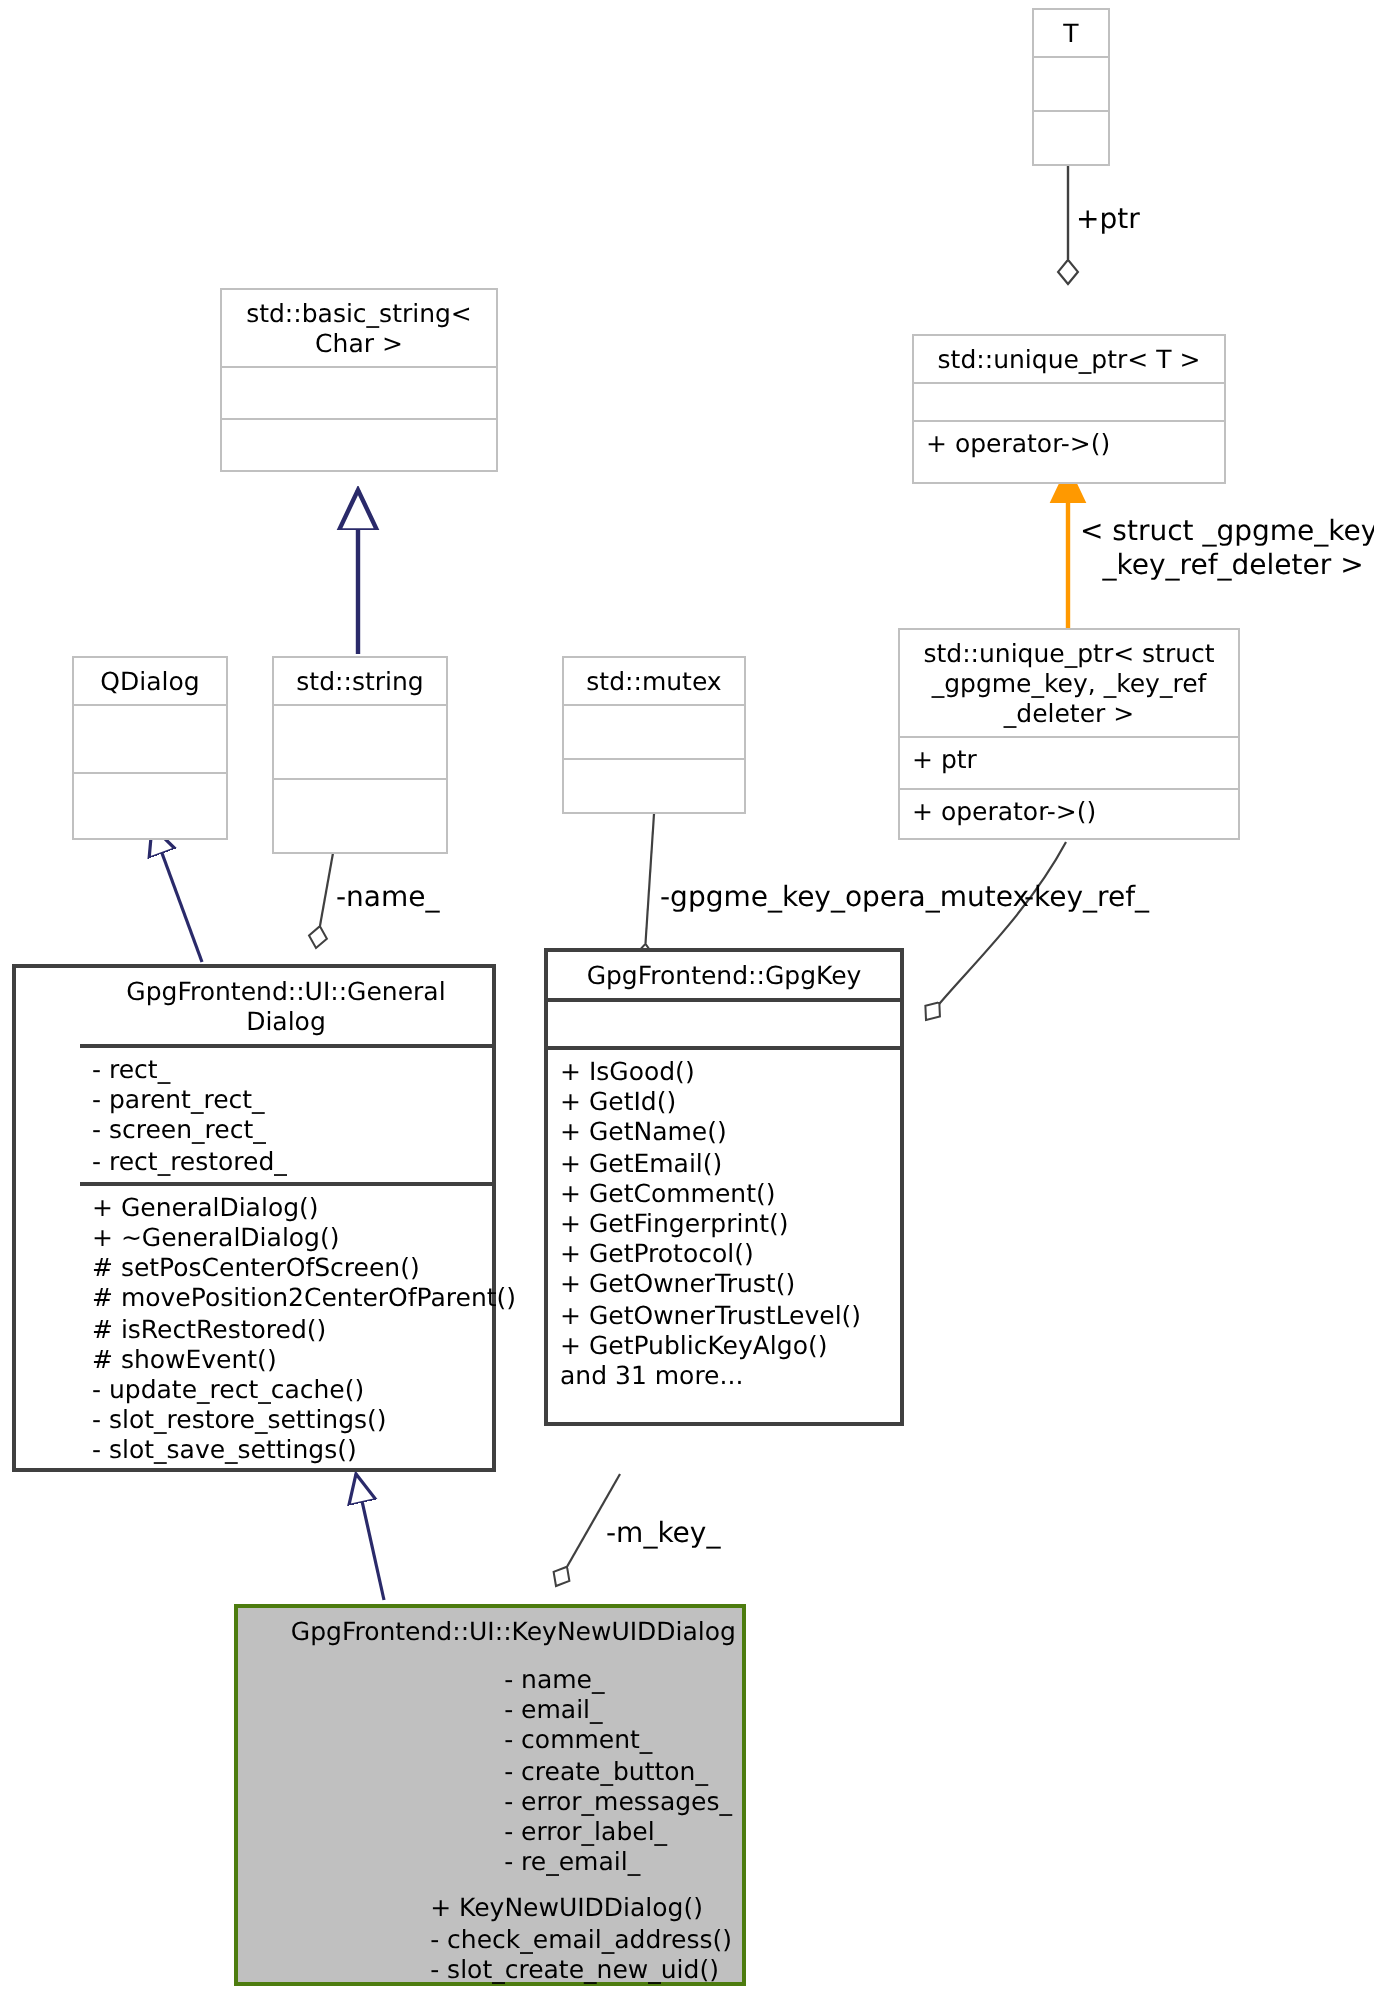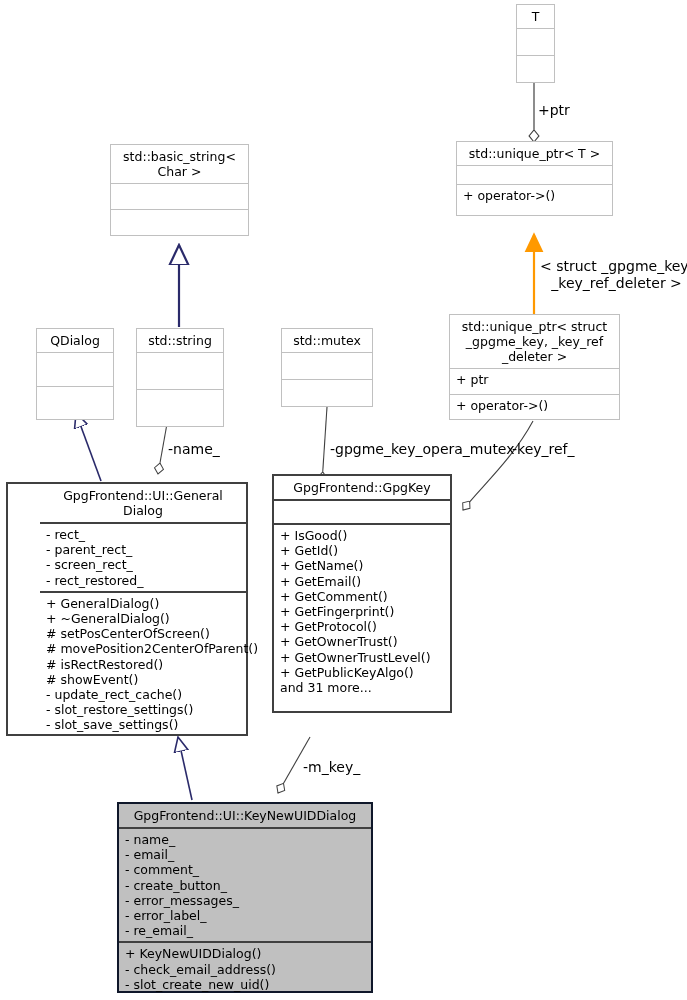--- a/index.html
+++ b/index.html
@@ -32,21 +32,22 @@
     background: #ffffff;
     border: 1px solid #c0c0c0;
     display: flex;
     flex-direction: column;
   }
   .uml-box.bold {
     border: 2px solid #404040;
   }
   .uml-box.highlight {
     background: #c0c0c0;
-    border: 2px solid #0f172a;
+    border: 2px solid #4d7c0f;
+    align-items: flex-end;
   }
   .uml-title {
     text-align: center;
     font-size: 12.5px;
     color: #000000;
     line-height: 15px;
     padding: 4px 3px 4px 3px;
     white-space: pre-line;
   }
   .uml-sep {
@@ -138,21 +139,21 @@
   </svg>
 
   <div class="uml-box" style="left:516px; top:4px; width:39px; height:79px;">
     <div class="uml-title">T</div>
     <div class="uml-sep"></div>
     <div class="uml-compartment empty"></div>
     <div class="uml-sep"></div>
     <div class="uml-compartment empty"></div>
   </div>
 
-  <div class="uml-box" style="left:456px; top:141px; width:157px; height:75px;">
+  <div class="uml-box" style="left:456px; top:167px; width:157px; height:75px;">
     <div class="uml-title">std::unique_ptr&lt; T &gt;</div>
     <div class="uml-sep"></div>
     <div class="uml-compartment empty"></div>
     <div class="uml-sep"></div>
     <div class="uml-compartment">
       <div>+ operator-&gt;()</div>
     </div>
   </div>
 
   <div class="uml-box" style="left:449px; top:314px; width:171px; height:106px;">

